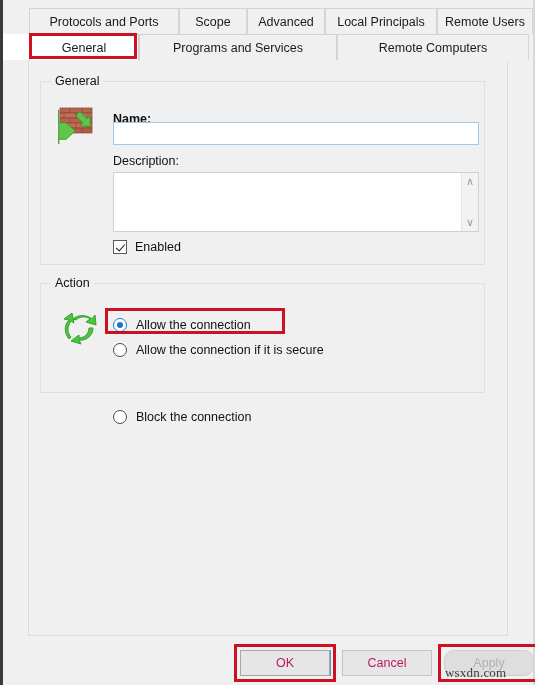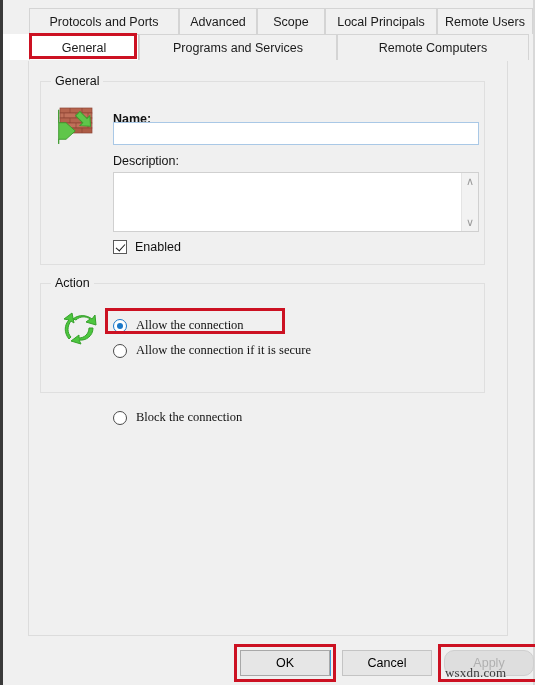--- a/index.html
+++ b/index.html
@@ -231,21 +231,20 @@
     transform: rotate(42deg);
   }
   .cb-label { font-size: 12.5px; color: #111111; }
 
   
   .radio-row {
     position: absolute;
     display: flex;
     align-items: center;
     gap: 9px;
-    font-family: Liberation Serif, serif;
   }
   .rb {
     width: 14px;
     height: 14px;
     border-radius: 50%;
     border: 1px solid #4a4a4a;
     background: #ffffff;
     position: relative;
     flex: 0 0 auto;
   }
@@ -280,21 +279,21 @@
   }
 
   
   .btn {
     position: absolute;
     height: 26px;
     background: #e6e6e6;
     border: 1px solid #c4c4c4;
     font-family: "Liberation Sans", sans-serif;
     font-size: 12.5px;
-    color: #000000;
+    color: #be185d;
     text-align: center;
   }
   #btn-ok     { left: 237px; top: 650px; width: 90px; border-color: #a8a8a8; box-shadow: 1px 0 0 0 #3f9bdc; }
   #btn-cancel { left: 339px; top: 650px; width: 90px; }
   #btn-apply  { left: 441px; top: 650px; width: 90px; background: #dedede; border-color: #cfcfcf; color: #b0b0b0; border-radius: 10px; }
 
   .watermark {
     position: absolute;
     left: 442px;
     top: 665px;
@@ -310,25 +309,25 @@
 
 <div id="dialog">
 
   <div class="tab-strip">
 
     <div class="tab-row row1">
       <div class="tab-spacer-left"></div>
       <div class="tab" style="width:150px">
         <span>Protocols and Ports</span>
       </div>
+      <div class="tab" style="width:68px">
+        <span>Scope</span>
+      </div>
       <div class="tab" style="width:78px">
         <span>Advanced</span>
-      </div>
-      <div class="tab" style="width:68px">
-        <span>Scope</span>
       </div>
       <div class="tab" style="width:112px">
         <span>Local Principals</span>
       </div>
       <div class="tab" style="width:96px">
         <span>Remote Users</span>
       </div>
     </div>
 
     <div class="tab-row row2">

